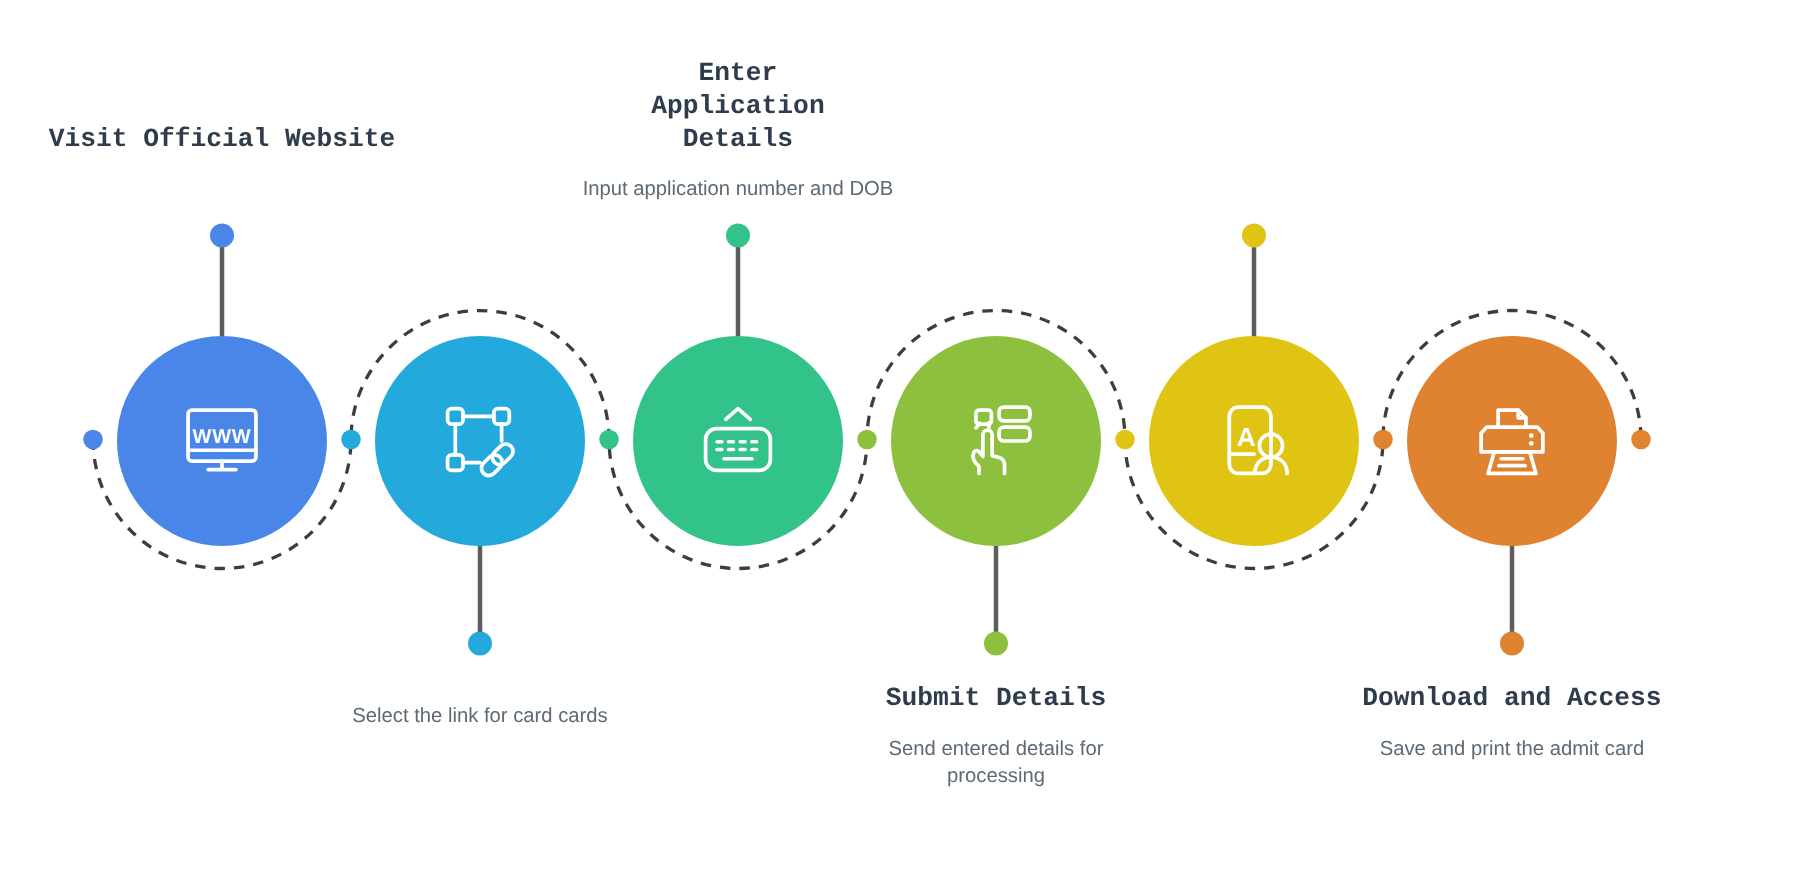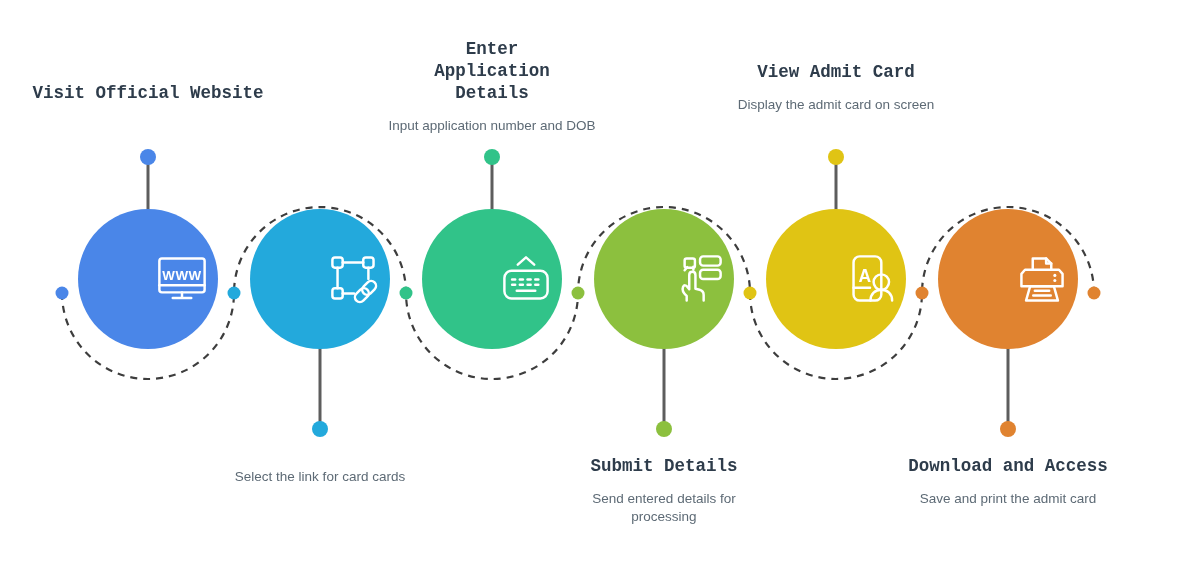--- a/index.html
+++ b/index.html
@@ -10,24 +10,24 @@
     position: relative;
     overflow: hidden;
   }
   #canvas { position: absolute; inset: 0; width: 1200px; height: 581px; }
 
   svg.bg-layer { position: absolute; left: 0; top: 0; z-index: 0; }
 
   .step-circle {
     position: absolute;
     width: 140px; height: 140px;
-    top: 209px;
+    top: 224px;
     border-radius: 50%;
     z-index: 1;
-    display: flex; align-items: center; justify-content: flex-end;
+    display: flex; align-items: center; justify-content: center;
   }
   .step-circle svg { width: 72px; height: 72px; }
   .icon-stroke { fill: none; stroke: #ffffff; stroke-width: 2.4; stroke-linecap: round; stroke-linejoin: round; }
   .icon-text { fill: #ffffff; stroke: none; font-family: "Liberation Sans", sans-serif; font-weight: bold; }
 
   .step-text {
     position: absolute;
     width: 260px;
     text-align: center;
     z-index: 1;
@@ -160,24 +160,20 @@
 
   <div class="step-text" style="left:18px; top:82px">
     <div class="step-title">Visit Official Website</div>
   </div>
 
   <div class="step-text" style="left:362px; top:38px">
     <div class="step-title w170">Enter Application Details</div>
     <div class="step-desc w215">Input application number and DOB</div>
   </div>
 
-  <div class="step-text" style="left:706px; top:61px">
-    <div class="step-title">View Admit Card</div>
-    <div class="step-desc w200">Display the admit card on screen</div>
-  </div>
 
   <div class="step-text" style="left:190px; top:455px">
     <div class="step-desc">Select the link for card cards</div>
   </div>
 
   <div class="step-text" style="left:534px; top:455px">
     <div class="step-title">Submit Details</div>
     <div class="step-desc w185">Send entered details for processing</div>
   </div>
 

